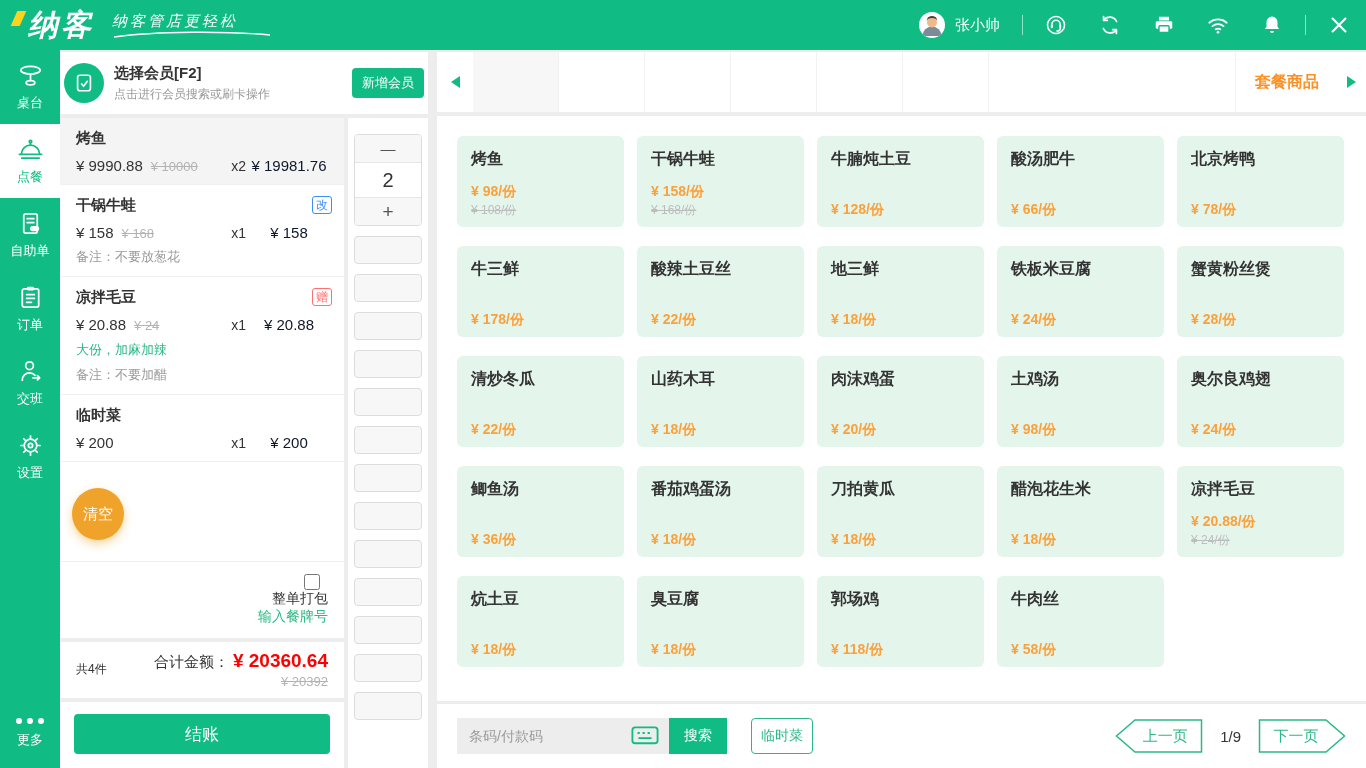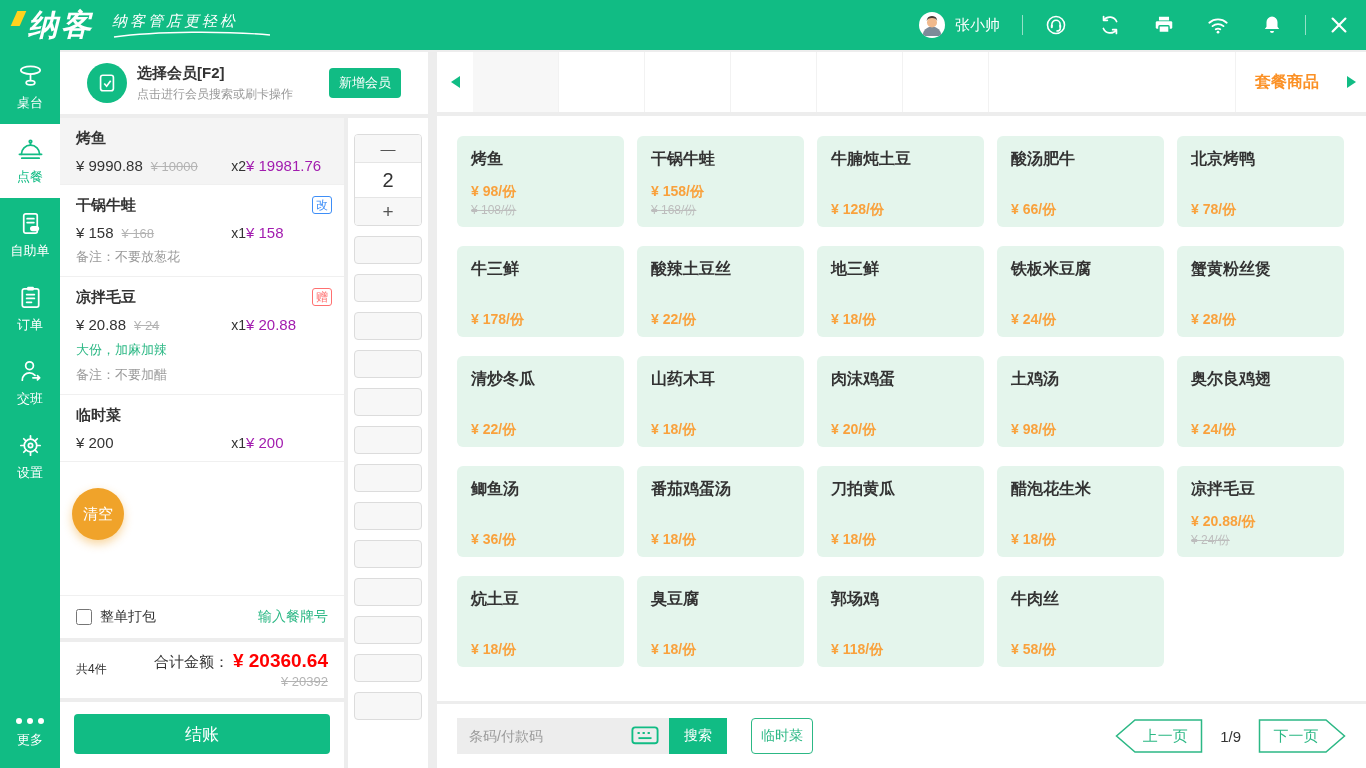--- a/index.html
+++ b/index.html
@@ -27,46 +27,46 @@
   .side-item{height:74px;display:flex;flex-direction:column;align-items:center;justify-content:center;gap:5px;font-size:13px;cursor:pointer;}
   .side-item.active{background:#fff;color:#11BC84;}
   .side-icon{width:27px;height:27px;display:inline-flex;}
   .side-icon svg{width:100%;height:100%;}
   .side-more{margin-top:auto;height:70px;display:flex;flex-direction:column;align-items:center;justify-content:center;gap:7px;font-size:13px;cursor:pointer;}
   .dots{display:flex;gap:5px;}
   .dots i{width:6px;height:6px;border-radius:50%;background:#fff;}
 
   
   .left-panel{position:absolute;top:50px;left:60px;width:368px;bottom:0;background:#fff;border-top:2px solid #ededed;display:flex;flex-direction:column;box-sizing:border-box;}
-  .member-bar{flex:0 0 62px;display:flex;align-items:center;padding:0 27px;border-bottom:4px solid #ededed;}
+  .member-bar{flex:0 0 62px;display:flex;align-items:center;padding:0 4px;border-bottom:4px solid #ededed;}
   .member-icon{width:40px;height:40px;border-radius:50%;background:#11BC84;display:flex;align-items:center;justify-content:center;flex:0 0 40px;cursor:pointer;}
   .member-texts{margin-left:10px;cursor:pointer;}
   .member-title{font-size:15px;font-weight:700;}
   .member-sub{font-size:12px;color:#999;margin-top:3px;}
   .add-member{margin-left:auto;background:#11BC84;color:#fff;border:none;border-radius:4px;height:30px;padding:0 10px;font-size:13px;cursor:pointer;}
 
   .panel-body{flex:1;display:flex;min-height:0;}
   .order-col{flex:0 0 288px;width:288px;border-right:4px solid #ededed;display:flex;flex-direction:column;box-sizing:border-box;min-height:0;}
   .o-item{padding:10px 12px 10px 16px;border-bottom:1px solid #f0f0f0;cursor:pointer;}
   .o-item.selected{background:#f4f4f4;}
   .o-top{display:flex;align-items:center;min-height:20px;}
   .o-name{font-size:15px;font-weight:600;color:#333;}
   .o-badge{margin-left:auto;font-size:12px;line-height:16px;padding:0 3px;border-radius:3px;border:1px solid;cursor:pointer;}
   .badge-blue{color:#3E8EF7;border-color:#3E8EF7;}
   .badge-red{color:#FF7070;border-color:#FF7070;}
   .o-price-row{display:flex;align-items:baseline;margin-top:9px;}
   .o-price{font-size:15px;color:#333;}
   .o-orig{font-size:13px;color:#b3b3b3;text-decoration:line-through;margin-left:8px;}
   .o-qty{margin-left:auto;font-size:14px;color:#333;}
-  .o-total{width:86px;text-align:left;font-size:15px;color:#a21caf;}
+  .o-total{width:86px;text-align:center;font-size:15px;color:#0f172a;}
   .o-spec{font-size:13px;color:#2CB885;margin-top:8px;}
   .o-note{font-size:13px;color:#9a9a9a;margin-top:7px;}
   .clear-btn{width:52px;height:52px;border-radius:50%;background:#F0A32A;color:#fff;font-size:15px;border:none;margin:26px 0 0 12px;cursor:pointer;box-shadow:0 4px 10px rgba(240,163,42,.45);}
   .order-bottom{margin-top:auto;}
-  .pack-row{display:flex;align-items:center;padding:12px 16px;border-top:1px solid #f0f0f0;}
+  .pack-row{display:flex;align-items:flex-end;padding:12px 16px;border-top:1px solid #f0f0f0;flex-direction:column;}
   .pack-row input{width:16px;height:16px;margin:0 8px 0 0;accent-color:#2CB885;cursor:pointer;}
   .pack-label{font-size:14px;}
   .table-link{margin-left:auto;color:#2CB885;font-size:14px;cursor:pointer;}
   .total-row{display:flex;align-items:center;padding:8px 16px 9px;border-top:4px solid #ededed;}
   .count{font-size:12px;}
   .total-right{margin-left:auto;text-align:right;}
   .total-line{display:flex;align-items:baseline;gap:4px;justify-content:flex-end;}
   .total-label{font-size:15px;}
   .total-value{font-size:19px;font-weight:700;color:#FF0000;}
   .total-orig{font-size:13px;color:#b3b3b3;text-decoration:line-through;margin-top:2px;}

